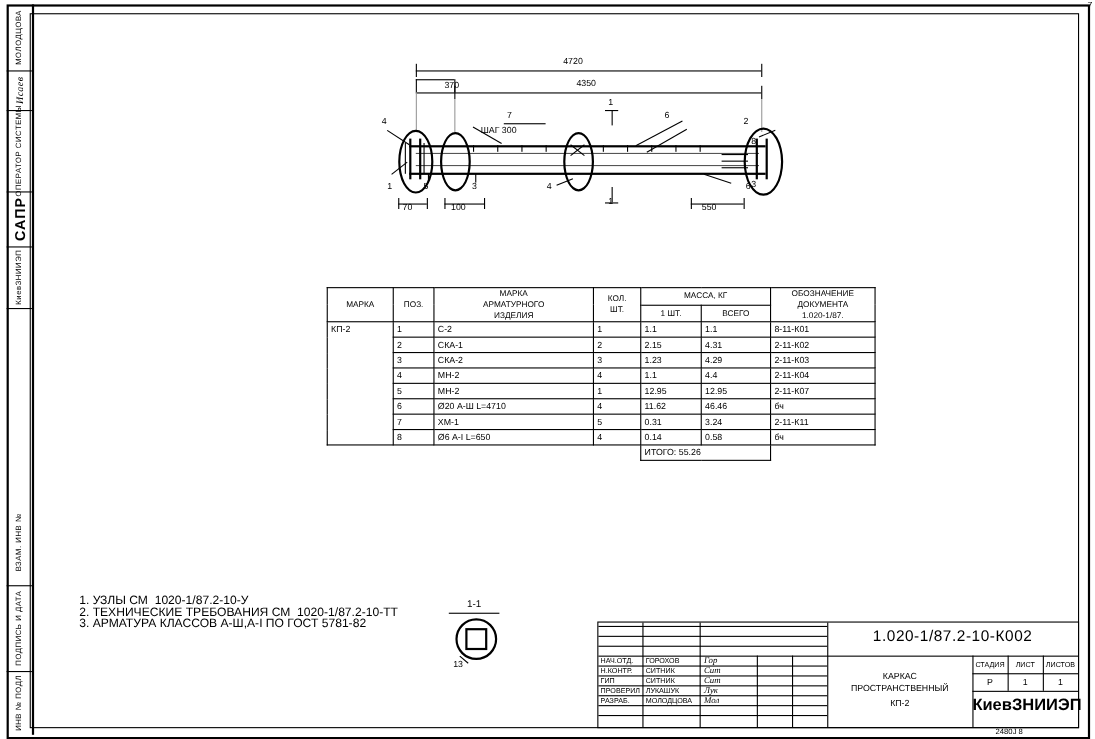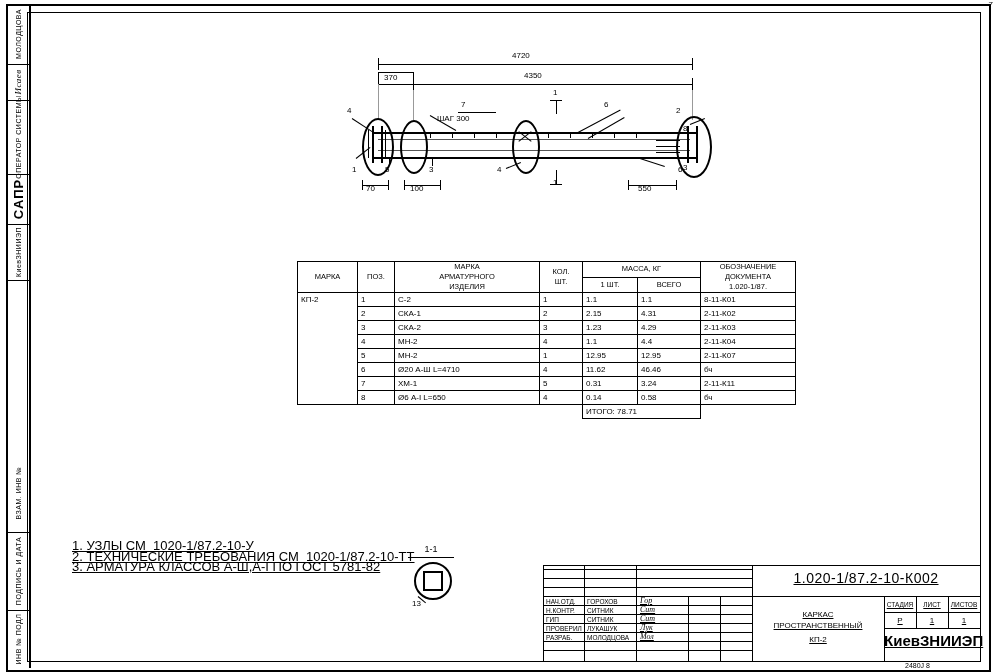--- a/index.html
+++ b/index.html
@@ -33,28 +33,28 @@
   .dim-text{position:absolute;font-size:8px;white-space:nowrap;}
   .lbl{position:absolute;font-size:8px;white-space:nowrap;}
 
   
   #spec{position:absolute;left:297px;top:261px;border-collapse:collapse;font-size:8px;}
   #spec td,#spec th{border:1px solid #000;padding:0 3px;height:13px;line-height:13px;font-weight:normal;text-align:left;}
   #spec th{text-align:center;font-size:7.5px;line-height:10px;}
   .c{text-align:center;}
 
   
-  #notes{position:absolute;left:72px;top:541px;font-size:13px;line-height:10.5px;white-space:pre;text-decoration:underline;}
+  #notes{position:absolute;left:72px;top:541px;font-size:11px;line-height:10.5px;white-space:pre;}
 
   
   #sec11{position:absolute;left:408px;top:544px;font-size:9px;}
 
   
   #tb{position:absolute;left:543px;top:565px;width:436px;height:95px;border:1px solid #000;}
-  .tbl-cell{position:absolute;font-size:6.5px;line-height:8px;text-decoration:underline;}
+  .tbl-cell{position:absolute;font-size:6.5px;line-height:8px;}
   .sig{font-family:"Liberation Serif",serif;font-style:italic;font-size:8px;}
   .tbig{font-size:14px;letter-spacing:.5px;}
   .kiev{font-size:15px;font-weight:bold;letter-spacing:0px;}
   .center{text-align:center;}
   .corner{position:absolute;right:2px;top:0px;font-size:8px;}
 </style>
 </head>
 <body>
 
 <div id="sheet">
@@ -100,21 +100,21 @@
 
     <div class="ln hl" style="left:413px;top:84px;width:279px;"></div>
     <div class="ln vl" style="left:413px;top:78px;height:12px;"></div>
     <div class="ln vl" style="left:692px;top:78px;height:12px;"></div>
     <div class="dim-text" style="left:524px;top:71px;">4350</div>
 
     <div class="ln hl" style="left:378px;top:84px;width:35px;"></div>
     <div class="ln" style="left:378px;top:72px;width:35px;height:1px;"></div>
     <div class="ln vl" style="left:378px;top:72px;height:12px;"></div>
     <div class="ln vl" style="left:413px;top:72px;height:12px;"></div>
-    <div class="dim-text" style="left:384px;top:73px;">370</div>
+    <div class="dim-text" style="left:404px;top:73px;">370</div>
 
     <div class="ln vl" style="left:378px;top:84px;height:36px;background:#999;"></div>
     <div class="ln vl" style="left:413px;top:90px;height:30px;background:#999;"></div>
     <div class="ln vl" style="left:692px;top:90px;height:30px;background:#999;"></div>
 
     <div class="ln hl2" style="left:372px;top:132px;width:324px;"></div>
     <div class="ln hl2" style="left:372px;top:157px;width:324px;"></div>
     <div class="ln hl" style="left:378px;top:139px;width:312px;background:#555;"></div>
     <div class="ln hl" style="left:378px;top:150px;width:312px;background:#555;"></div>
 
@@ -283,21 +283,21 @@
       <td class="c">4</td>
       <td>0.14</td>
       <td>0.58</td>
       <td>бч</td>
     </tr>
     <tr>
       <td style="border:none;"></td>
           <td style="border:none;"></td>
           <td style="border:none;"></td>
           <td style="border:none;"></td>
-      <td colspan="2">ИТОГО: 78.71</td>
+      <td colspan="2">ИТОГО: 55.26</td>
       <td style="border:none;"></td>
     </tr>
   </tbody>
     </table>
 
   <div id="notes">1. УЗЛЫ СМ  1020-1/87.2-10-У
 2. ТЕХНИЧЕСКИЕ ТРЕБОВАНИЯ СМ  1020-1/87.2-10-ТТ
 3. АРМАТУРА КЛАССОВ А-Ш,А-I ПО ГОСТ 5781-82</div>
 
   <div id="sec11">

